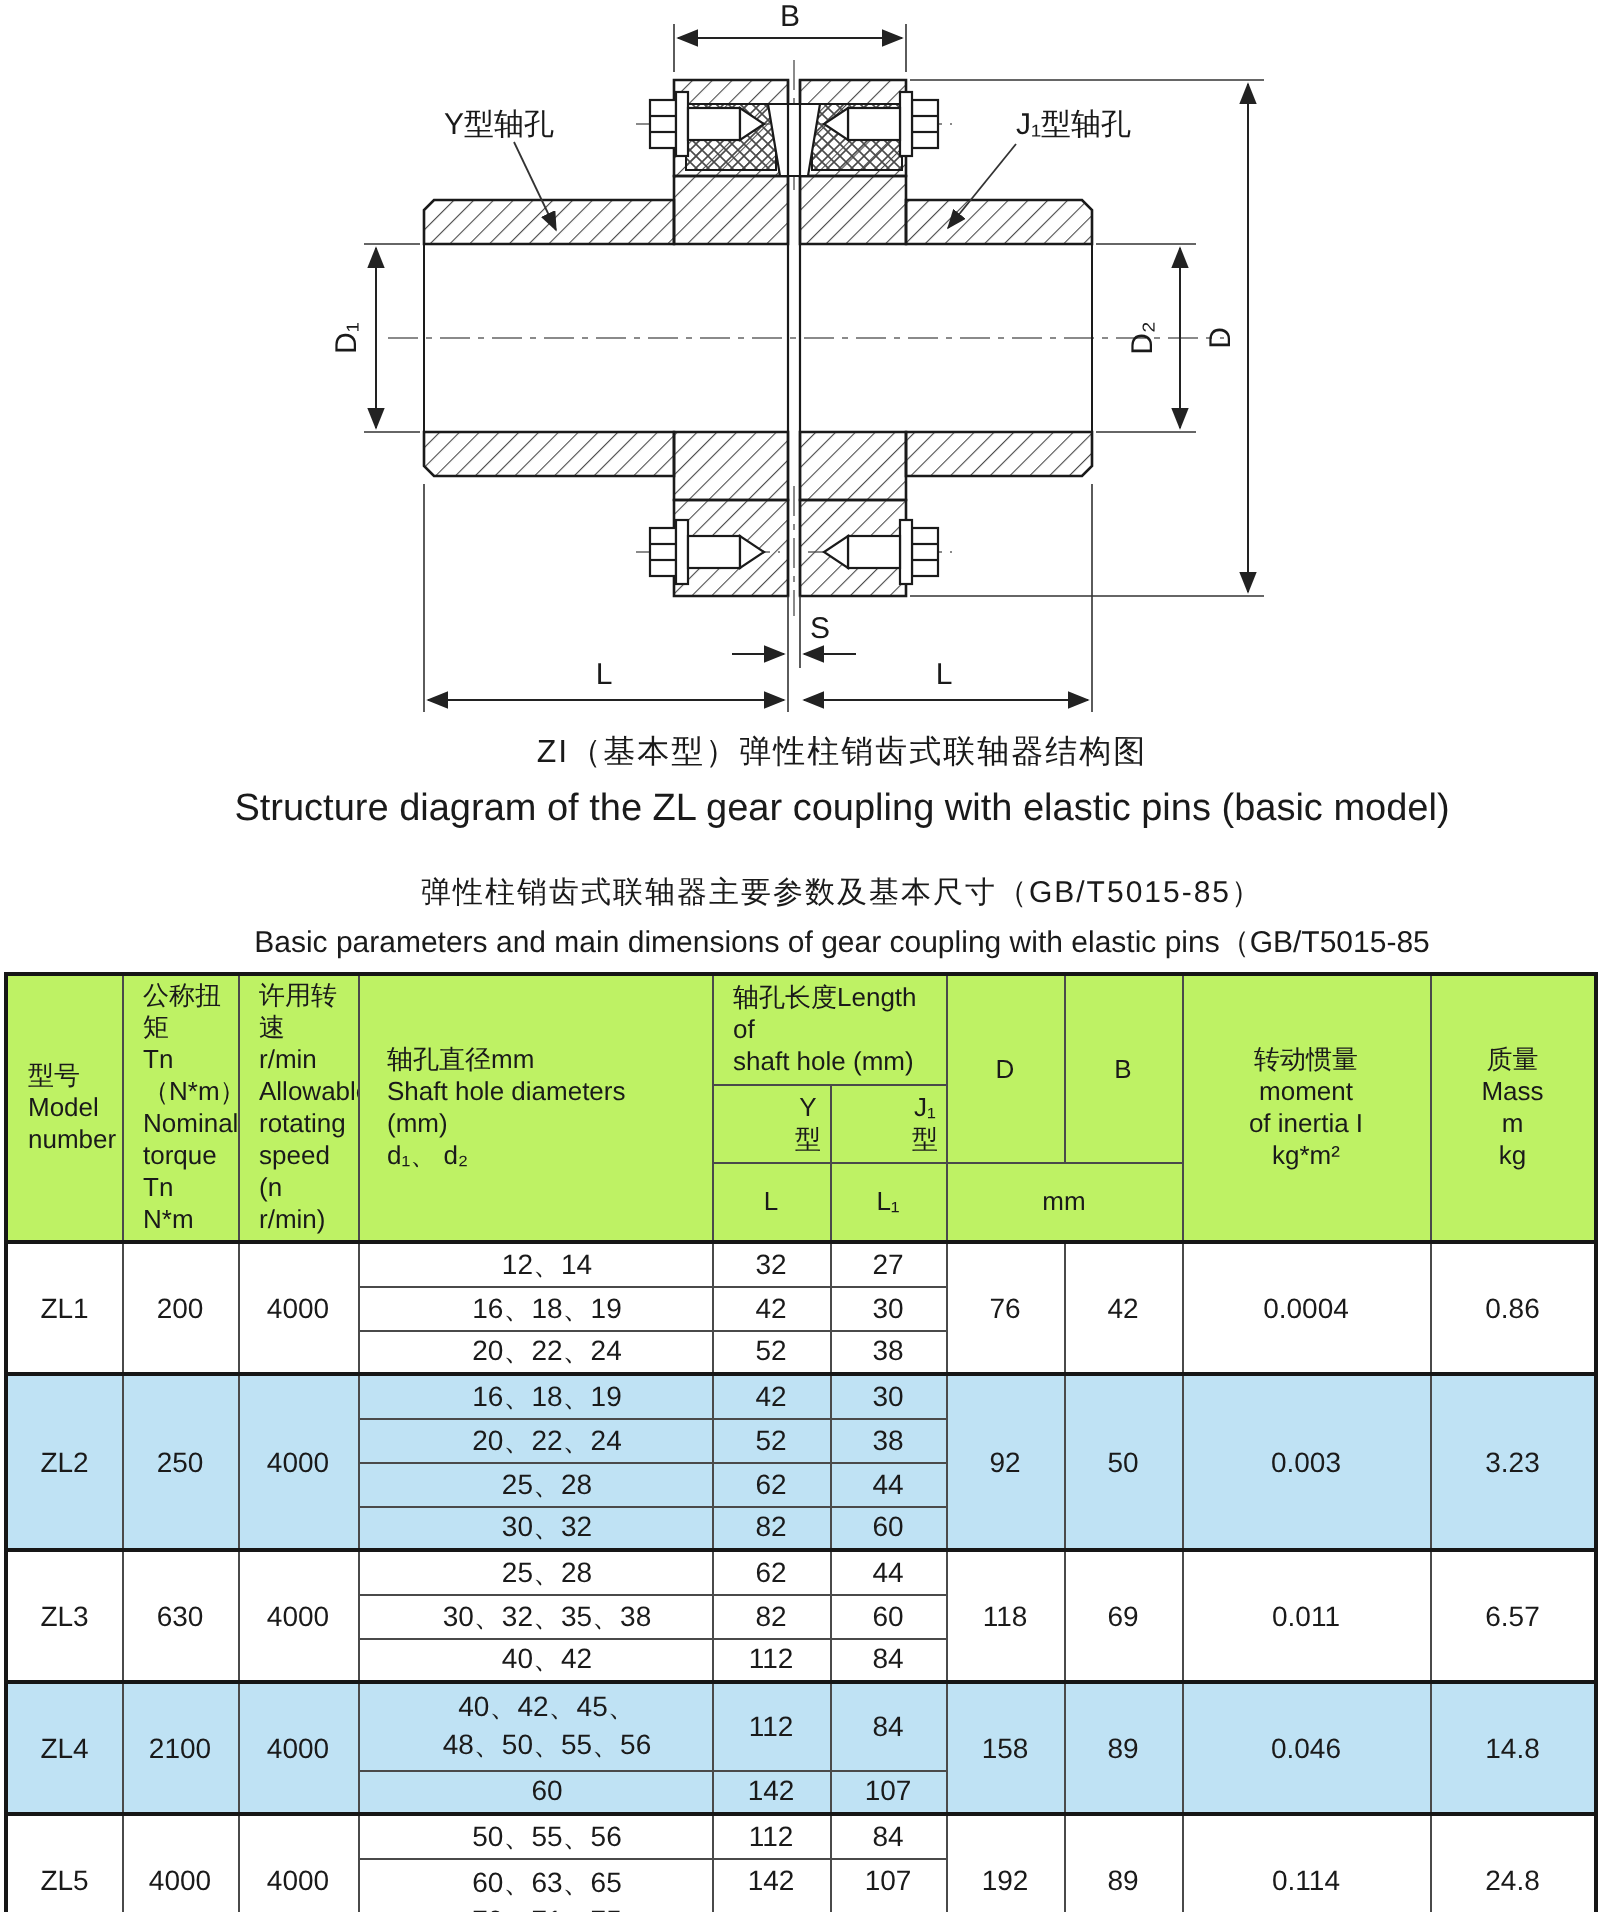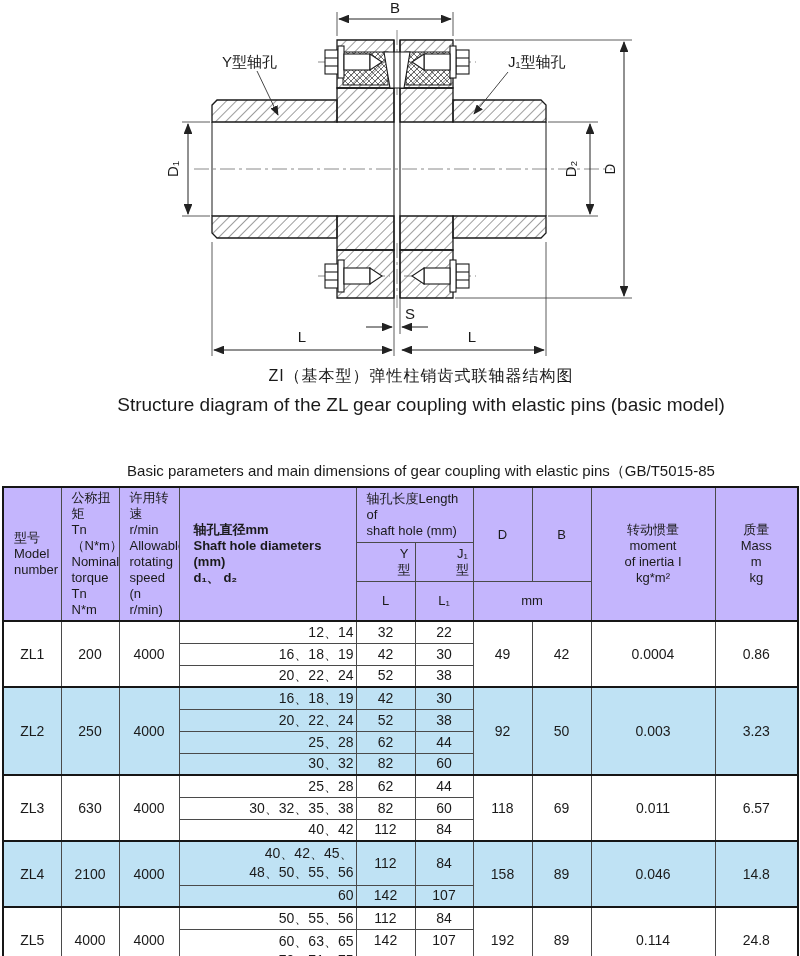--- a/index.html
+++ b/index.html
@@ -10,25 +10,25 @@
   .cap { position:absolute; left:0; width:800px; text-align:center;padding-left:42px; }
   .cap-zh  { top:366px; font-size:16px; letter-spacing:1px; }
   .cap-en  { top:394px; font-size:19px; }
   .ttl-zh  { top:437px; font-size:15px; letter-spacing:1px; }
   .ttl-en  { top:462px; font-size:15px; }
 
   table.params { position:absolute; top:486px; left:2px; width:795px;
     border-collapse:collapse; table-layout:fixed; border:2px solid #161616; }
   th, td { border:1px solid #4a4a4a; white-space:pre-line; overflow:hidden; }
   th { font-weight:normal; font-size:13px; line-height:16px; text-align:center; vertical-align:middle;
-       background:#c4b5fd; padding:2px 3px; }
+       background:#bef264; padding:2px 3px; }
   th.al { text-align:left; padding-left:10px; }
-  th.pad14 { padding-left:14px;font-weight:bold; }
+  th.pad14 { padding-left:14px; }
   td { font-size:14px; line-height:19px; text-align:center; vertical-align:middle; height:22px; padding:0 2px; }
-  td.diam { text-align:right; padding-left:14px;margin-left:12px; }
+  td.diam { text-align:center; padding-left:14px;margin-left:12px; }
   tr.h2 td { height:44px; }
   tr.hr1 th { height:40px; } tr.hr2 th { height:38px;padding-left:40px; } tr.hr3 th { height:38px; }
   tbody.blue td { background:#bfe2f4; }
   tr.gstart td { border-top:2px solid #161616; }
   td.vtop { vertical-align:top; padding-top:1px; }
 </style>
 </head>
 <body>
 
 <div id="page">
@@ -137,20 +137,21 @@
   <text transform="translate(572,169) rotate(-90)" text-anchor="middle" dominant-baseline="middle">D₂</text>
   <text x="302" y="342" text-anchor="middle">L</text>
   <text x="472" y="342" text-anchor="middle">L</text>
   <text x="410" y="319" text-anchor="middle">S</text>
   <text x="222" y="67" font-size="13.5">Y型轴孔</text>
   <text x="508" y="67" font-size="13.5">J₁型轴孔</text>
 </svg>
 
 <div class="cap cap-zh">ZI（基本型）弹性柱销齿式联轴器结构图</div>
 <div class="cap cap-en">Structure diagram of the ZL gear coupling with elastic pins (basic model)</div>
+<div class="cap ttl-zh">弹性柱销齿式联轴器主要参数及基本尺寸（GB/T5015-85）</div>
 <div class="cap ttl-en">Basic parameters and main dimensions of gear coupling with elastic pins（GB/T5015-85</div>
 
 <table class="params">
   <colgroup>
     <col style="width:58px">
         <col style="width:58px">
         <col style="width:60px">
         <col style="width:177px">
     <col style="width:59px">
         <col style="width:58px">
@@ -203,22 +204,22 @@
     </tr>
   </thead>
 
   <tbody>
     <tr class="gstart">
       <td rowspan="3">ZL1</td>
       <td rowspan="3">200</td>
       <td rowspan="3">4000</td>
       <td class="diam">12、14</td>
       <td>32</td>
-      <td>22</td>
-      <td rowspan="3">49</td>
+      <td>27</td>
+      <td rowspan="3">76</td>
       <td rowspan="3">42</td>
       <td rowspan="3">0.0004</td>
       <td rowspan="3">0.86</td>
     </tr>
     <tr>
       <td class="diam">16、18、19</td>
       <td>42</td>
       <td>30</td>
     </tr>
     <tr>

